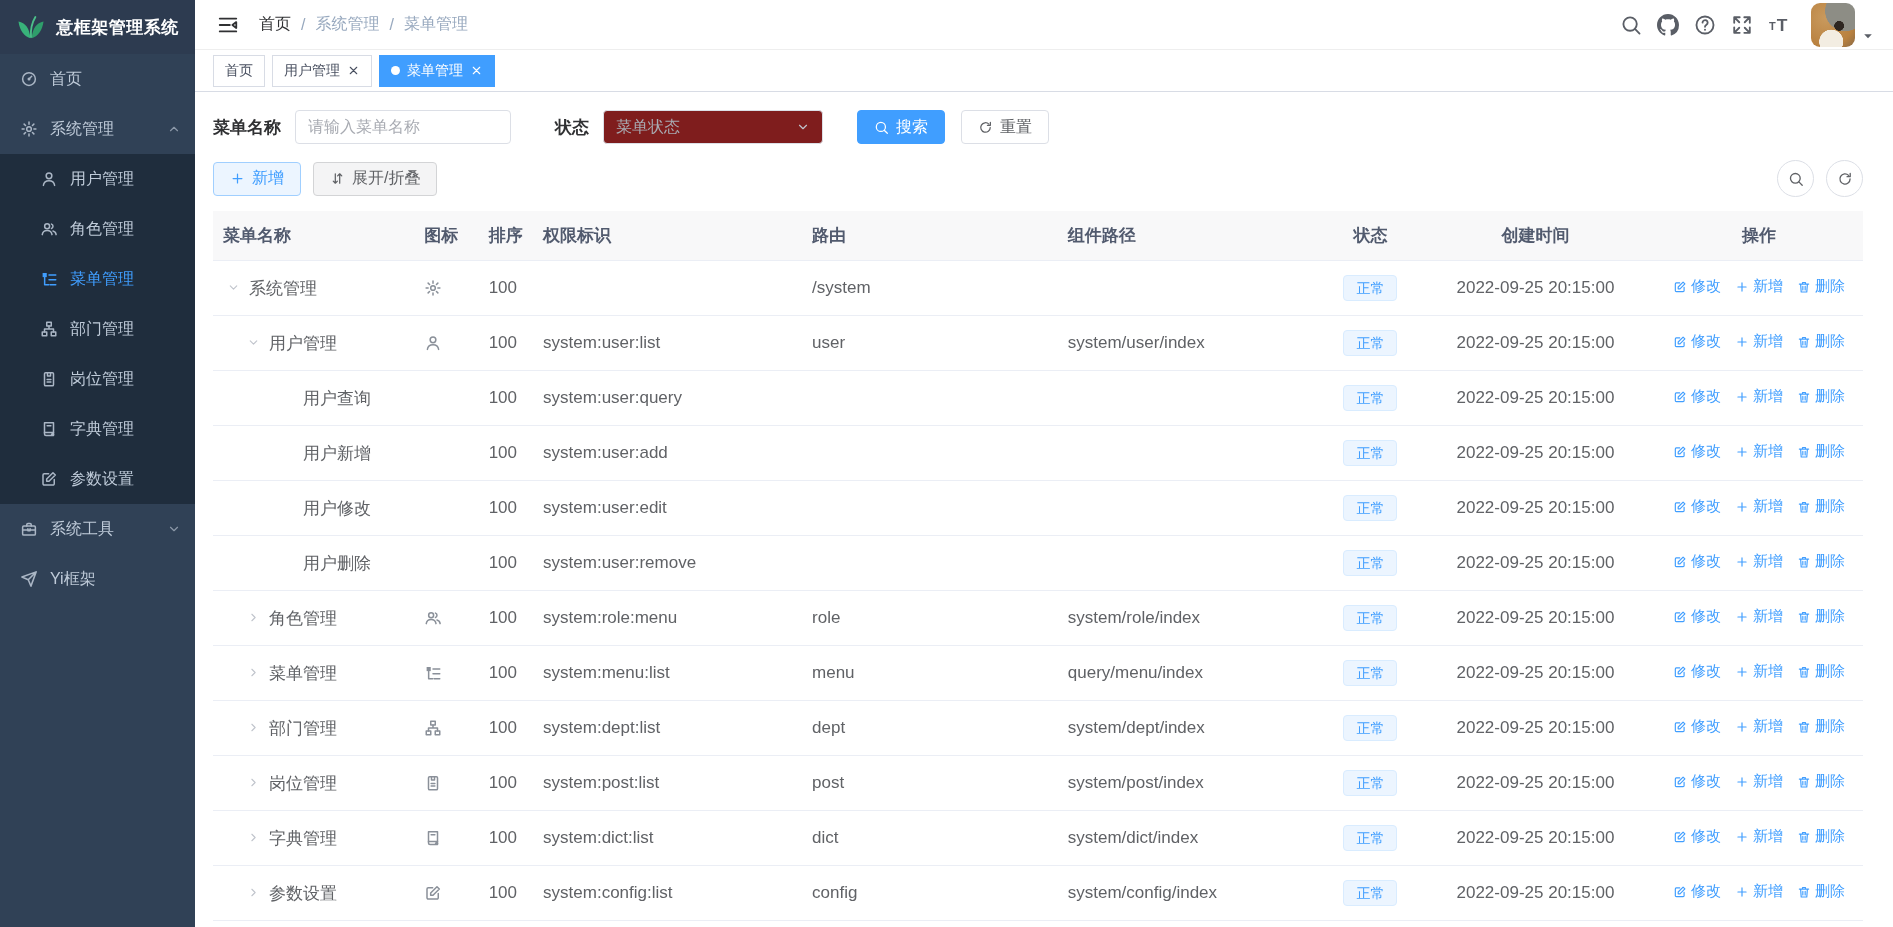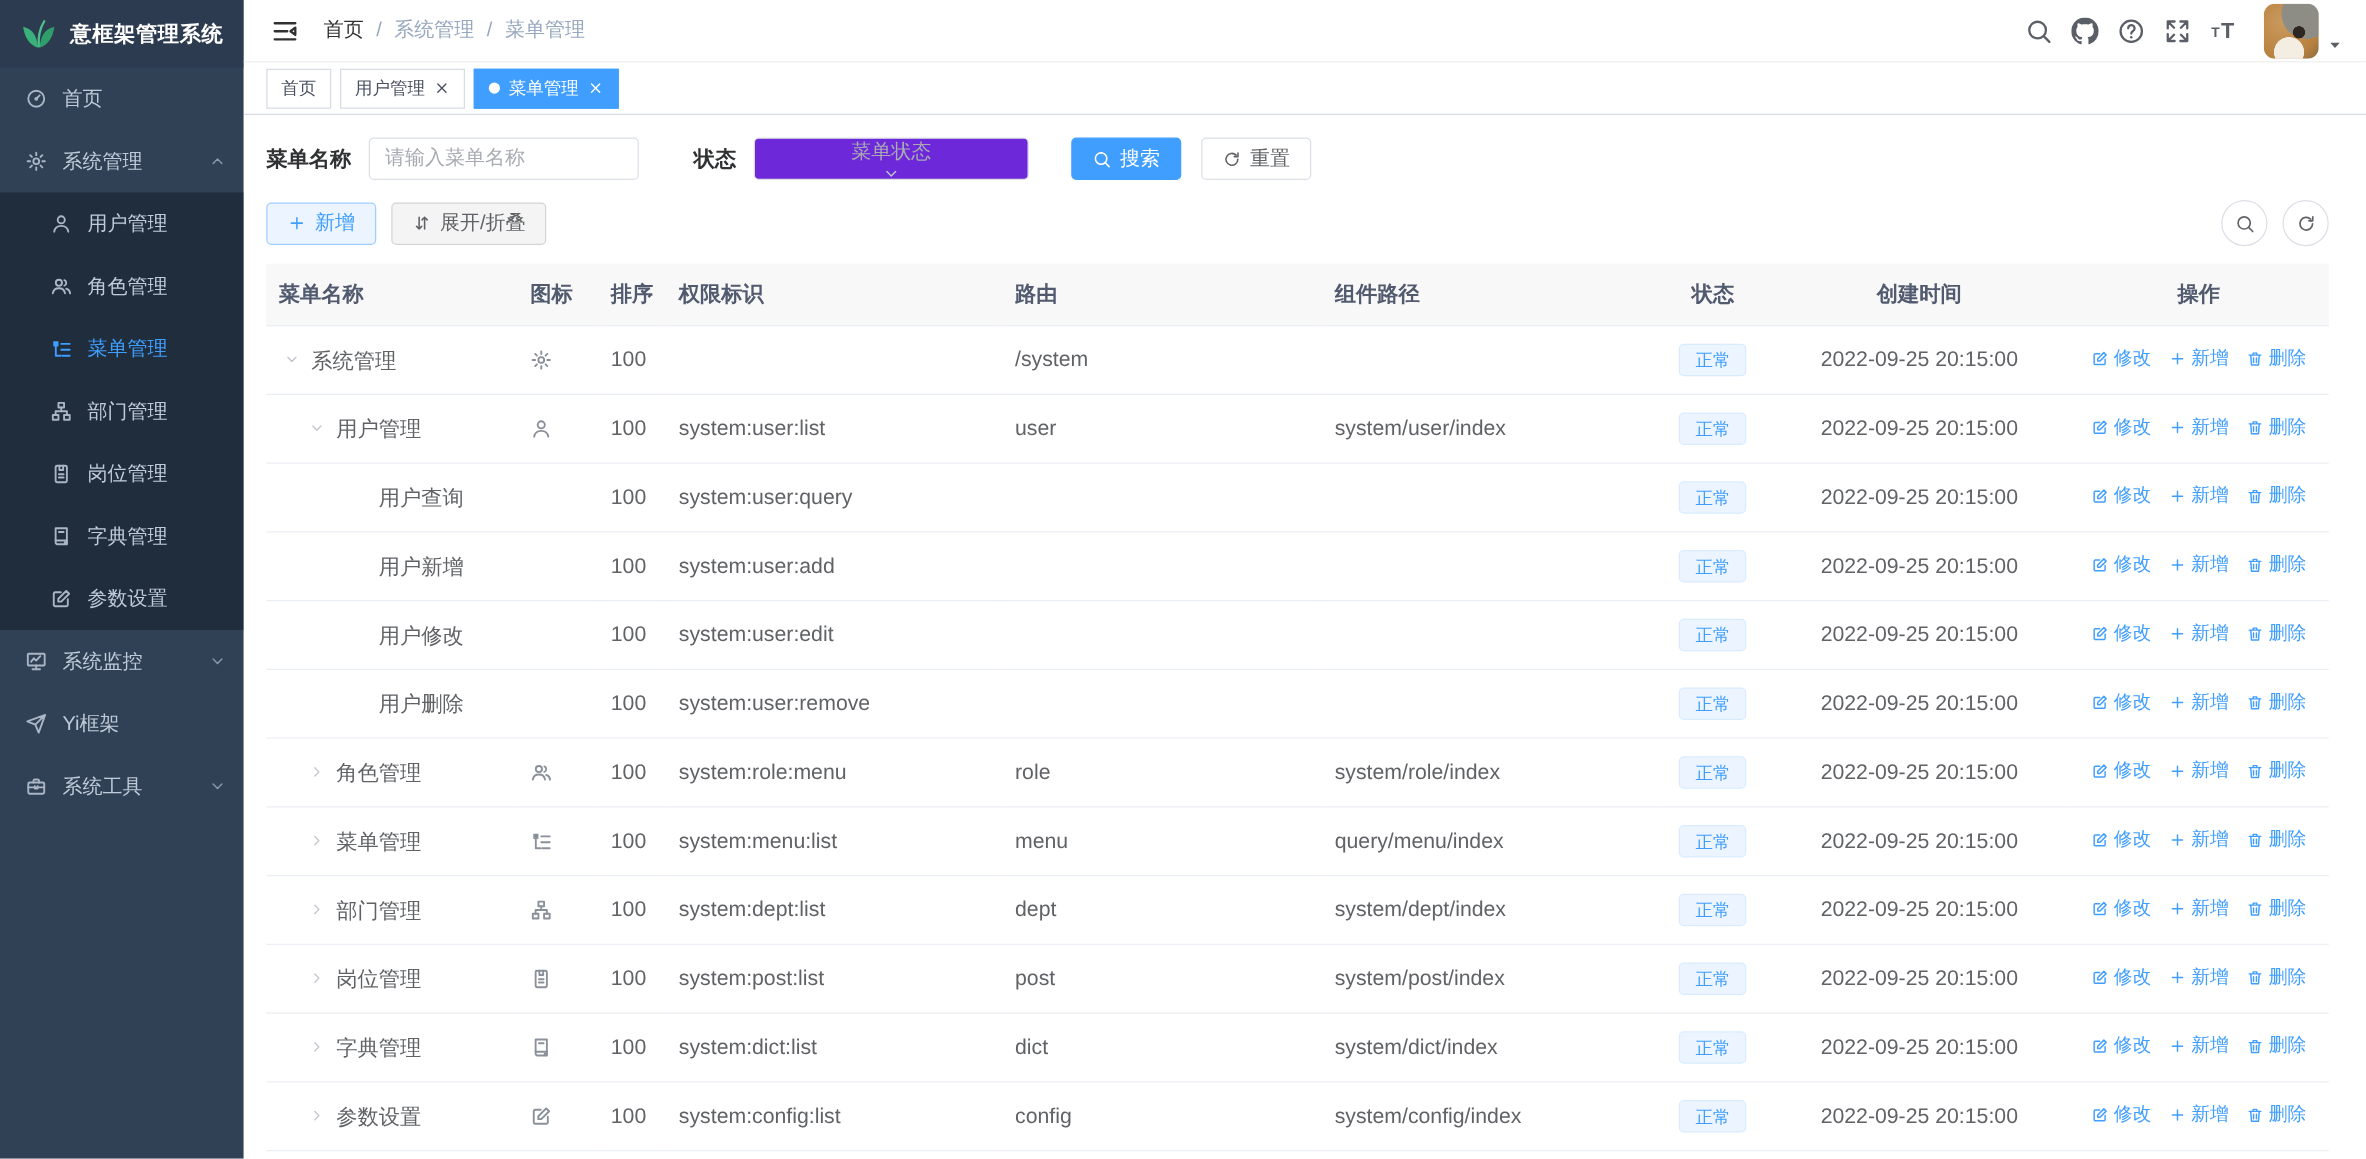--- a/index.html
+++ b/index.html
@@ -54,21 +54,21 @@
   .tab .tab-close { width:13px; height:13px; }
   .tab .tab-close svg { width:13px; height:13px; }
 
   .content { flex:1; padding:18px 30px 0 18px; overflow:hidden; background:#fff; }
 
   .filter-row { display:flex; align-items:center; margin-bottom:16px; }
   .f-label { font-size:17px; font-weight:bold; color:#303133; margin-right:14px; }
   .f-label.second { margin-left:44px; }
   .text-input { width:216px; height:34px; border:1px solid #dcdfe6; border-radius:4px; padding:0 12px; font-size:16px; color:#606266; font-family:inherit; }
   .text-input::placeholder { color:#a8abb2; }
-  .select { width:220px; height:34px; border:1px solid #dcdfe6; border-radius:4px; padding:0 12px; font-size:16px; color:#a8abb2; display:flex; align-items:center; justify-content:space-between; cursor:pointer; background:#6d28d9;flex-direction:column; }
+  .select { width:220px; height:34px; border:1px solid #dcdfe6; border-radius:4px; padding:0 12px; font-size:16px; color:#a8abb2; display:flex; align-items:center; justify-content:space-between; cursor:pointer; background:#7f1d1d; }
   .select .sel-chev { width:14px; height:14px; color:#c0c4cc; }
   .select .sel-chev svg { width:14px; height:14px; }
   .btn { height:34px; border-radius:4px; display:inline-flex; align-items:center; gap:7px; padding:0 16px; font-size:16px; cursor:pointer; border:1px solid #dcdfe6; background:#fff; color:#606266; }
   .btn svg { width:15px; height:15px; }
   .btn.primary { background:#409eff; border-color:#409eff; color:#fff; margin-left:34px; }
   .btn.default { margin-left:16px; }
   .btn.plain-primary { background:#ecf5ff; border-color:#a0cfff; color:#409eff; }
   .btn.plain-info { background:#f4f4f5; border-color:#d3d4d6; color:#606266; margin-left:12px; }
 
   .toolbar-row { display:flex; align-items:center; margin-bottom:14px; }
@@ -200,53 +200,38 @@
               <path d="M11.5 5H5.7A1.7 1.7 0 0 0 4 6.7v11.6A1.7 1.7 0 0 0 5.7 20h11.6a1.7 1.7 0 0 0 1.7-1.7V12.5"></path>
               <path d="M17.3 3.6l3.1 3.1L12 15.1H8.9V12z"></path>
             </svg>
           </span>
           <span>参数设置</span>
         </div>
       </div>
       <div class="menu-item">
         <span class="mi-icon">
           <svg viewBox="0 0 24 24" fill="none" stroke="currentColor" stroke-width="2" stroke-linecap="round" stroke-linejoin="round" width="100%" height="100%">
-            <rect x="3" y="4" width="18" height="12.5" rx="1"></rect>
-            <path d="M12 16.5V20M8 20.5h8"></path>
-            <path d="M6.5 12.5l3-3.6 2.4 2.4 4.4-4.8"></path>
-          </svg>
-        </span>
-        <span>系统监控</span>
+            <rect x="3.5" y="8" width="17" height="12" rx="1.5"></rect>
+            <path d="M9 8V6.4A1.6 1.6 0 0 1 10.6 4.8h2.8A1.6 1.6 0 0 1 15 6.4V8M3.5 13.2h17M10.5 11.8v2.6h3v-2.6"></path>
+          </svg>
+        </span>
+        <span>系统工具</span>
         <span class="chev">
           <svg viewBox="0 0 24 24" fill="none" stroke="currentColor" stroke-width="2" stroke-linecap="round" stroke-linejoin="round" width="100%" height="100%">
             <path d="M6 9l6 6 6-6"></path>
           </svg>
         </span>
       </div>
       <div class="menu-item">
         <span class="mi-icon">
           <svg viewBox="0 0 24 24" fill="none" stroke="currentColor" stroke-width="2" stroke-linecap="round" stroke-linejoin="round" width="100%" height="100%">
             <path d="M21.5 2.5L11 13M21.5 2.5l-6.9 19-3.6-8.5-8.5-3.6z"></path>
           </svg>
         </span>
         <span>Yi框架</span>
-      </div>
-      <div class="menu-item">
-        <span class="mi-icon">
-          <svg viewBox="0 0 24 24" fill="none" stroke="currentColor" stroke-width="2" stroke-linecap="round" stroke-linejoin="round" width="100%" height="100%">
-            <rect x="3.5" y="8" width="17" height="12" rx="1.5"></rect>
-            <path d="M9 8V6.4A1.6 1.6 0 0 1 10.6 4.8h2.8A1.6 1.6 0 0 1 15 6.4V8M3.5 13.2h17M10.5 11.8v2.6h3v-2.6"></path>
-          </svg>
-        </span>
-        <span>系统工具</span>
-        <span class="chev">
-          <svg viewBox="0 0 24 24" fill="none" stroke="currentColor" stroke-width="2" stroke-linecap="round" stroke-linejoin="round" width="100%" height="100%">
-            <path d="M6 9l6 6 6-6"></path>
-          </svg>
-        </span>
       </div>
     </nav>
 </aside>
 
 <div class="main">
 
   <div class="navbar">
     <span class="hamburger">
         <svg viewBox="0 0 24 24" fill="none" stroke="currentColor" stroke-width="2" stroke-linecap="round" stroke-linejoin="round" width="100%" height="100%">
           <path d="M3 5h18M3 12h11M3 19h18M21 8.8L16.8 12l4.2 3.2z"></path>

